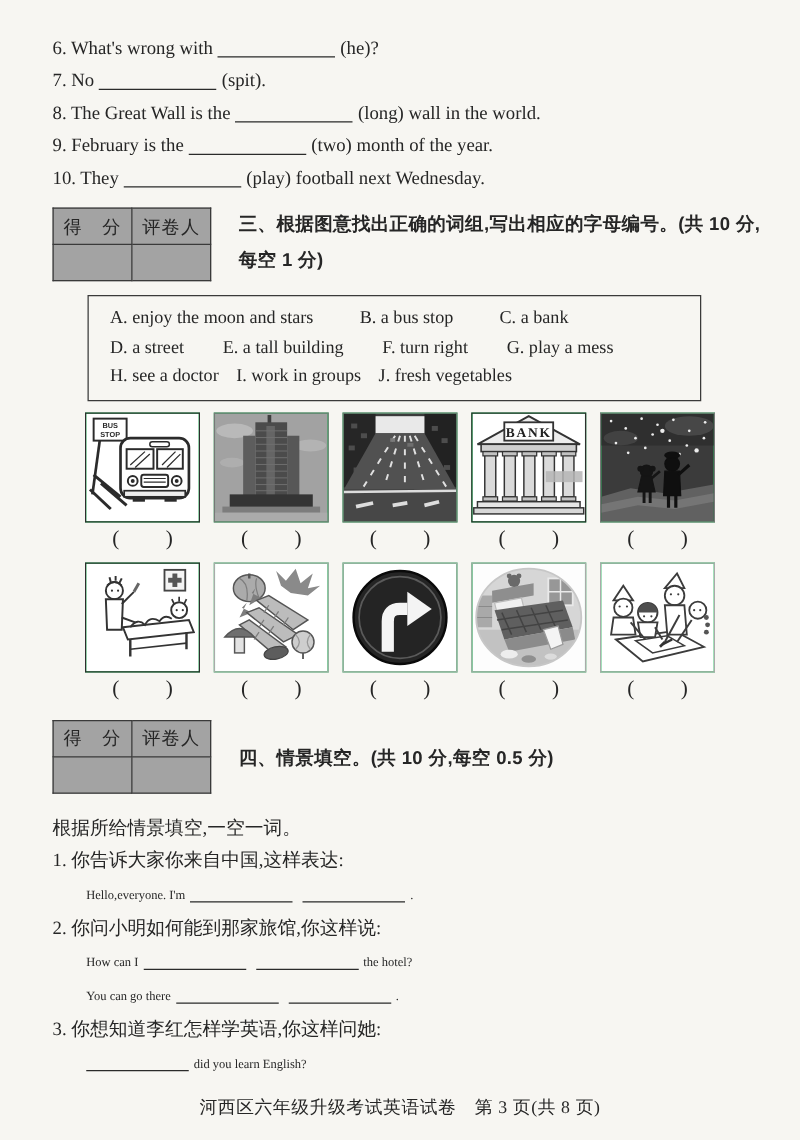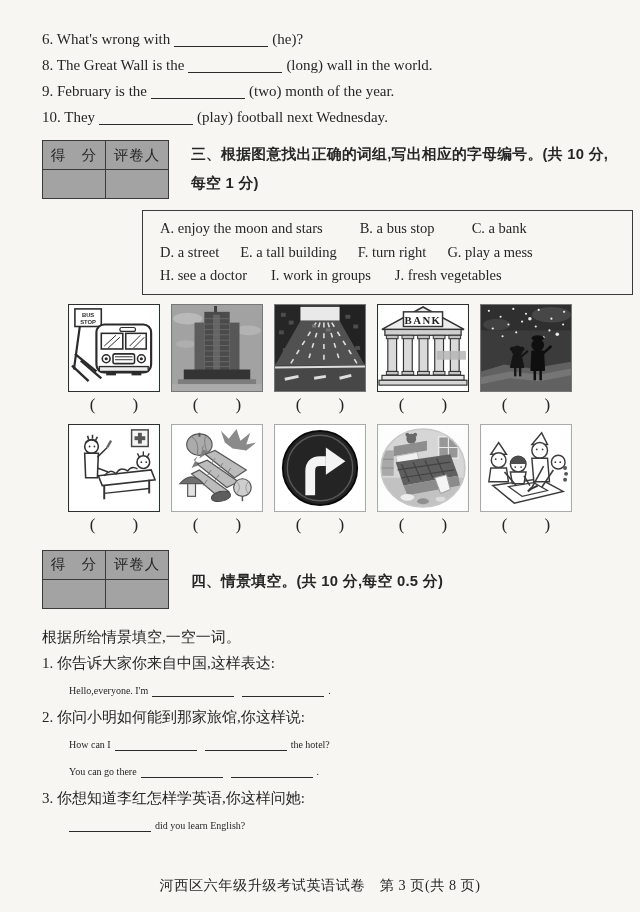--- a/index.html
+++ b/index.html
@@ -12,25 +12,25 @@
   .blank-sm{width:82px;}
   
   .score-sec{display:flex;align-items:flex-start;margin-top:10px;}
   table.score{border-collapse:collapse;background:#a3a3a3;}
   table.score td{border:1.4px solid #3a3a3a;width:61px;height:26px;text-align:center;
     font-family:"Liberation Serif","DejaVu Serif",serif;font-size:14.5px;letter-spacing:1px;}
   .sec-title{margin-left:22px;width:426px;font-family:"Liberation Sans","DejaVu Sans",sans-serif;
     font-weight:700;font-size:14.8px;line-height:29px;letter-spacing:0.3px;}
   .sec-title.single{padding-top:17px;}
   
-  .optbox{margin:11px 0 0 100px;width:466px;border:1.3px solid #3a3a3a;padding:6px 6px 6px 17px;background:transparent;}
+  .optbox{margin:11px 0 0 28px;width:466px;border:1.3px solid #3a3a3a;padding:6px 6px 6px 17px;background:transparent;}
   .optrow{display:flex;font-size:14.5px;line-height:23.5px;white-space:nowrap;}
   .optrow.g1{gap:37px;}
-  .optrow.g2{gap:21px;align-items:center;}
-  .optrow.g3{gap:24px;}
+  .optrow.g2{gap:31px;align-items:center;}
+  .optrow.g3{gap:14px;}
   
   .pics{display:flex;gap:11px;margin-left:26px;margin-top:9px;}
   .cell{width:92px;}
   .pic{width:92px;height:88px;box-sizing:border-box;background:#22c55e;}
   .pic svg{display:block;width:100%;height:100%;}
   .b-dark{border:1.6px solid #2e2e2e;}
   .b-mid{border:1px solid #777;}
   .b-light{border:1px solid #aaa;}
   .ans{display:flex;justify-content:center;gap:37px;font-size:17px;line-height:20px;margin-top:3px;}
   
@@ -41,20 +41,21 @@
   .tiny{font-family:"Liberation Sans","DejaVu Sans",sans-serif;font-size:6px;font-weight:bold;fill:#2b2b2b;}
   .banktxt{font-family:"Liberation Serif","DejaVu Serif",serif;font-size:11px;font-weight:bold;fill:#222;letter-spacing:1.5px;}
 </style>
 </head>
 <body>
 
 <div class="page">
 
   <div>
     <div class="qline"><span>6. What's wrong with</span><span class="blank blank-lg"></span><span>(he)?</span></div>
+    <div class="qline"><span>7. No</span><span class="blank blank-lg"></span><span>(spit).</span></div>
     <div class="qline"><span>8. The Great Wall is the</span><span class="blank blank-lg"></span><span>(long) wall in the world.</span></div>
     <div class="qline"><span>9. February is the</span><span class="blank blank-lg"></span><span>(two) month of the year.</span></div>
     <div class="qline"><span>10. They</span><span class="blank blank-lg"></span><span>(play) football next Wednesday.</span></div>
   </div>
 
   <div class="score-sec">
     <table class="score">
       <tbody>
           <tr>
         <td>得　分</td>

